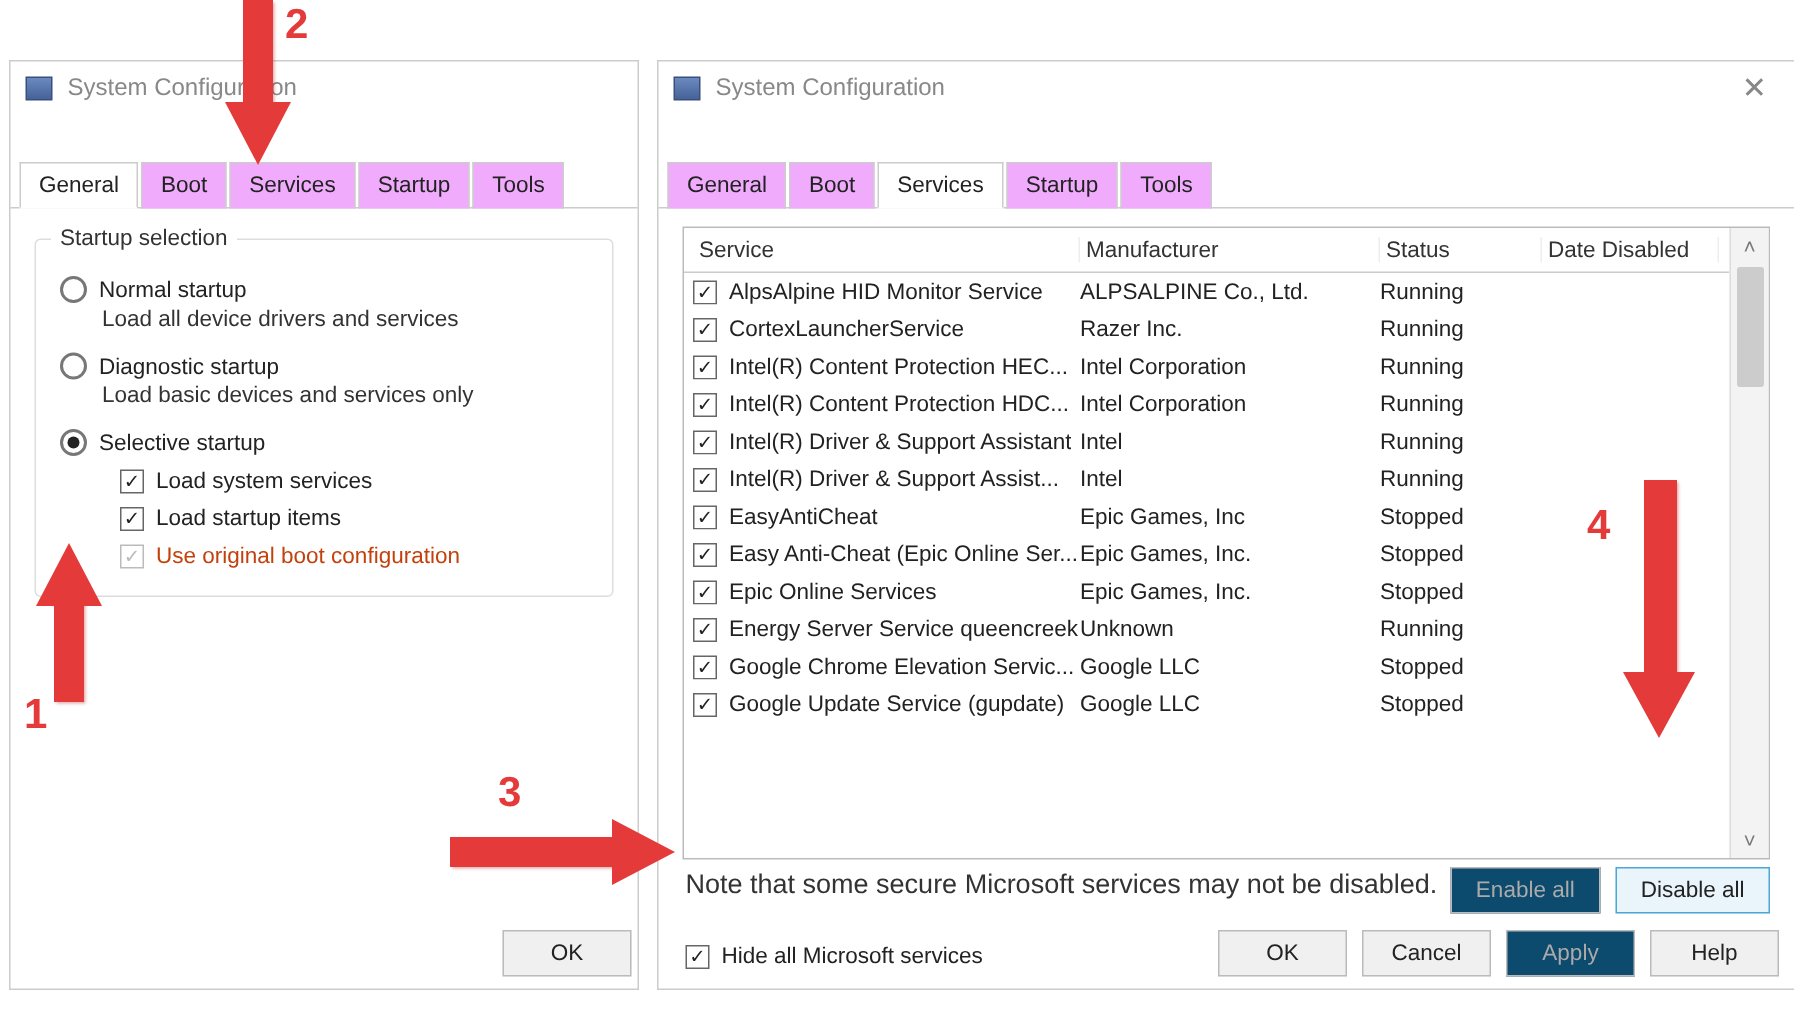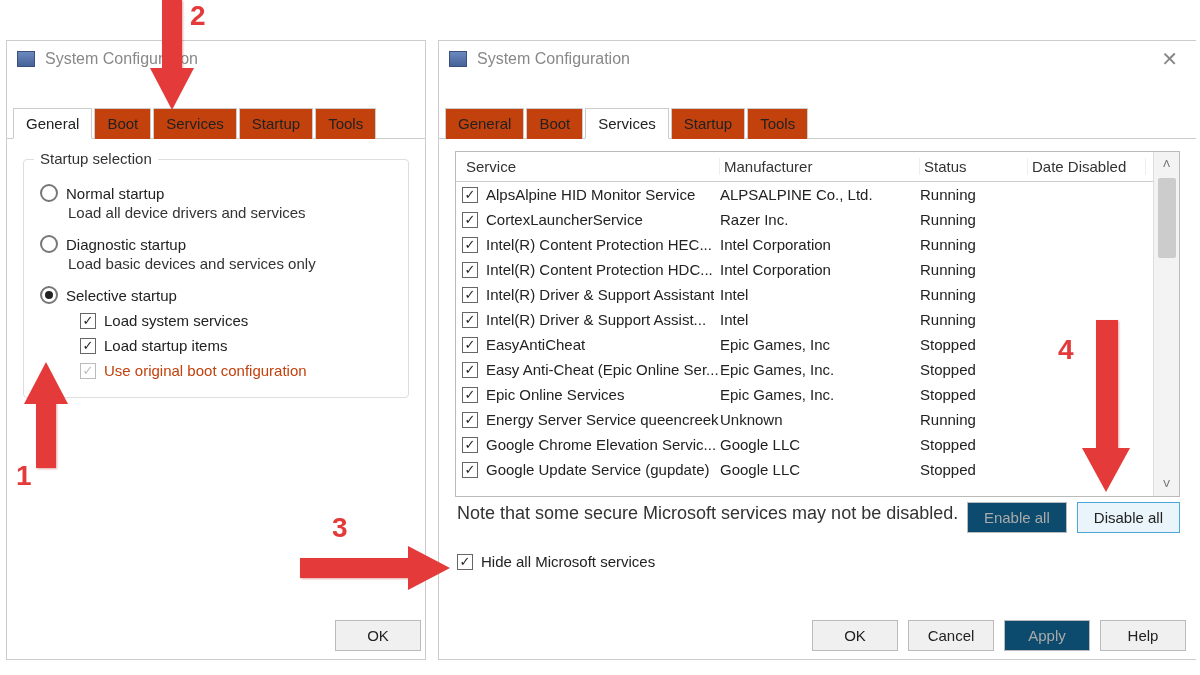--- a/index.html
+++ b/index.html
@@ -48,21 +48,21 @@
     display: flex;
     border-bottom: 1px solid #ccc;
     padding: 0 6px;
     margin-top: 30px;
   }
   .win-left .tabs { margin-top: 30px; }
   .tab {
     padding: 6px 12px;
     border: 1px solid #ccc;
     border-bottom: none;
-    background: #c2410c;
+    background: #f0abfc;
     margin-right: 2px;
     position: relative;
     top: 1px;
     font-size: 15px;
     cursor:default;
   }
   .tab.active {
     background: #fff;
     border-bottom: 1px solid #fff;
   }
@@ -118,21 +118,21 @@
     text-align:center;
     font-size:15px;
     cursor:default;
   }
   .btn.disabled { color:#aaa; background:#0c4a6e; }
   .btn.highlight { border: 1px solid #4da6d8; background:#eaf4fb; }
 
   
   .svc-box {
     border: 1px solid #bbb;
-    height: 346px;
+    height: 422px;
     position:relative;
     display:flex;
   }
   .svc-scroll {
     flex:1;
     overflow:hidden;
   }
   .svc-header, .svc-row {
     display:grid;
     grid-template-columns: 258px 200px 108px 118px;

